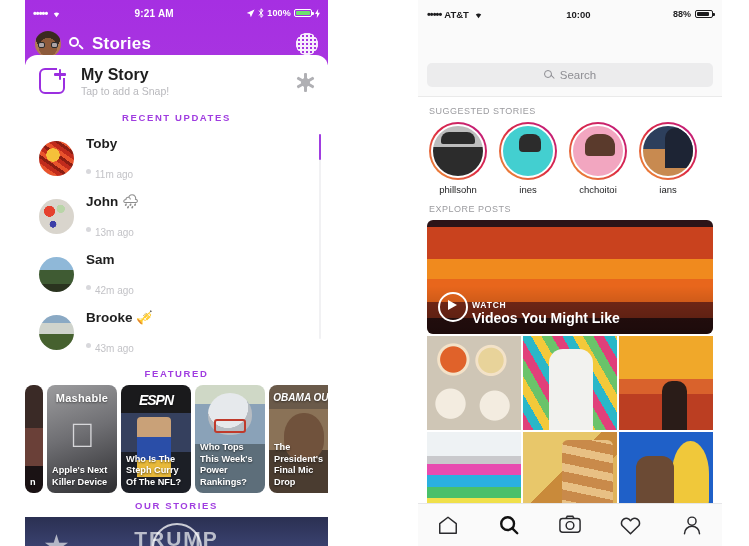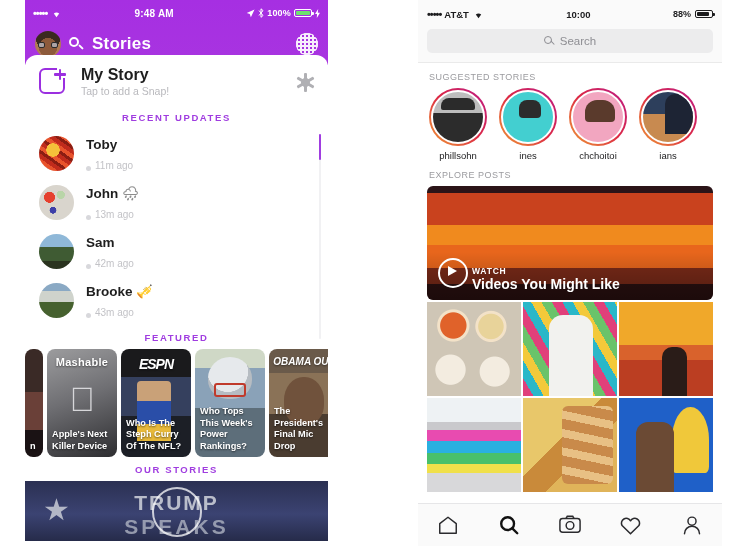--- a/index.html
+++ b/index.html
@@ -66,21 +66,21 @@
   .story-row{display:flex;align-items:center;gap:12px;padding:7px 14px;}
   .av{width:35px;height:35px;border-radius:50%;flex:0 0 auto;background-size:cover;position:relative;overflow:hidden;}
   .av.toby{background:radial-gradient(circle at 40% 40%,#f5c13a 0 22%,transparent 23%),
       repeating-linear-gradient(35deg,#c02b1c 0 4px,#8b1d12 4px 7px,#e8532c 7px 11px),#a32418;}
   .av.john{background:radial-gradient(circle at 30% 35%,#e5412f 0 16%,transparent 17%),
       radial-gradient(circle at 62% 28%,#b9d5a8 0 12%,transparent 13%),
       radial-gradient(circle at 40% 72%,#3d3fa8 0 10%,transparent 11%),#d9d5cd;}
   .av.sam{background:linear-gradient(180deg,#8fb8d8 0 38%,#3f5b33 38% 78%,#2a331f 78% 100%);}
   .av.brooke{background:linear-gradient(180deg,#8aa9c4 0 22%,#cfd3cc 22% 55%,#46612f 55% 100%);}
   .s-name{font-size:13.5px;font-weight:600;color:#1e1e1e;line-height:15px;}
-  .s-time{font-size:10px;color:#c3c3c7;margin-top:8px;display:flex;align-items:flex-end;gap:4px;}
+  .s-time{font-size:10px;color:#c3c3c7;margin-top:18px;display:flex;align-items:flex-start;gap:4px;}
   .s-time .dot{width:5px;height:5px;border-radius:50%;background:#d8d8dc;display:inline-block;}
 
   .sc-scroll{position:absolute;right:7px;top:5px;width:2.5px;height:205px;background:#f1f1f3;border-radius:2px;}
   .sc-scroll i{display:block;width:100%;height:26px;background:#a03de0;border-radius:2px;}
 
   .cards-strip{display:flex;gap:4px;padding:0 0 0 0;height:108px;overflow:hidden;}
   .card{position:relative;flex:0 0 auto;width:70px;height:108px;border-radius:8px;overflow:hidden;background:#222;}
   .card.edge{width:18px;}
   .card .cap{position:absolute;left:5px;right:4px;bottom:5px;color:#fff;font-size:9.2px;font-weight:bold;line-height:11.5px;text-shadow:0 1px 2px rgba(0,0,0,.6);margin-top:44px;}
   .card .logo{position:absolute;left:0;right:0;top:7px;text-align:center;color:#fff;font-size:11px;font-weight:bold;letter-spacing:.3px;text-shadow:0 1px 2px rgba(0,0,0,.5);}
@@ -111,21 +111,21 @@
   .ig-status{display:flex;align-items:center;height:20px;padding:4px 9px 0 9px;color:#1c1c1e;font-size:9px;font-weight:bold;background:#fafafa;}
   .ig-status .dots{letter-spacing:-1px;font-size:11px;}
   .ig-status .carrier{margin-left:3px;font-size:9.5px;}
   .ig-status .mid{flex:1;text-align:center;font-size:9.5px;}
   .ig-status .right{display:flex;align-items:center;gap:4px;}
   .batt-dark{width:18px;height:8px;border:1px solid #1c1c1e;border-radius:2px;position:relative;display:inline-block;padding:1px;box-sizing:border-box;}
   .batt-dark i{display:block;height:100%;background:#1c1c1e;border-radius:1px;}
   .batt-dark:after{content:"";position:absolute;right:-3px;top:2px;width:2px;height:3px;background:#1c1c1e;border-radius:0 1px 1px 0;}
 
   .ig-searchbar{background:#fafafa;padding:5px 9px 9px 9px;border-bottom:1px solid #eaeaea;}
-  .ig-search{height:24px;background:#ececed;border-radius:5px;display:flex;align-items:center;justify-content:center;gap:5px;color:#8e8e93;font-size:11.5px;}
+  .ig-search{height:24px;background:#ececed;border-radius:5px;display:flex;align-items:center;justify-content:center;gap:5px;color:#8e8e93;font-size:11.5px;margin-top:34px;}
   .ig-search .sg{width:11px;height:11px;position:relative;}
   .ig-search .sg:before{content:"";position:absolute;left:0;top:0;width:8px;height:8px;border:1.4px solid #8e8e93;border-radius:50%;box-sizing:border-box;}
   .ig-search .sg:after{content:"";position:absolute;left:6.5px;top:6.5px;width:4.5px;height:1.4px;background:#8e8e93;transform:rotate(45deg);}
 
   .ig-sect{font-size:9px;font-weight:500;letter-spacing:.5px;color:#9b9b9f;padding:9px 11px 6px 11px;}
   .sugg-row{display:flex;gap:12px;padding:0 0 0 11px;overflow:hidden;}
   .sugg{flex:0 0 auto;width:58px;text-align:center;}
   .ring-av{width:58px;height:58px;border-radius:50%;padding:2px;box-sizing:border-box;
            background:linear-gradient(45deg,#f09433,#e6683c 25%,#dc2743 50%,#cc2366 75%,#bc1888);}
   .ring-av .in{width:100%;height:100%;border-radius:50%;border:2px solid #fff;box-sizing:border-box;overflow:hidden;position:relative;}
@@ -178,21 +178,21 @@
 <div class="phone" id="phone-left">
 
   <div class="sc-header">
     <div class="sc-status">
       <span class="dots">•••••</span>
       <span class="wifi">
         <svg width="11" height="9" viewBox="0 0 11 9">
             <path d="M5.5 8.2 L8.2 4.6 A4.4 4.4 0 0 0 2.8 4.6 Z" fill="#fff"></path>
           </svg>
       </span>
-      <span class="mid">9:48 AM</span>
+      <span class="mid">9:21 AM</span>
       <span class="right">
         <span>
           <svg width="9" height="9" viewBox="0 0 10 10">
               <path d="M9.5.5 0.8 4.4 4.2 5.6 5.4 9.2Z" fill="#fff"></path>
             </svg>
         </span>
         <span>
           <svg width="6" height="10" viewBox="0 0 6 10">
               <path d="M1 2.5 5 7.5 3 9.3V.8l2 1.8L1 7.5" stroke="#fff" stroke-width="1" fill="none"></path>
             </svg>

